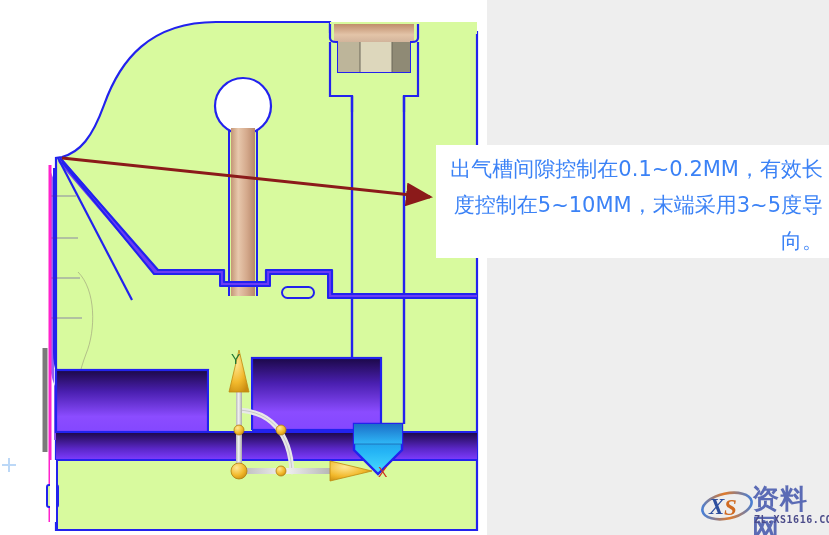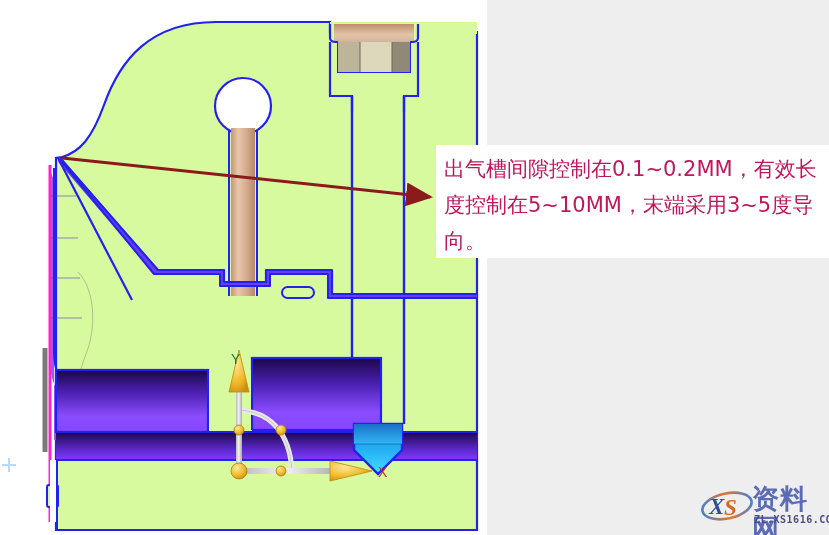--- a/index.html
+++ b/index.html
@@ -45,24 +45,25 @@
     width: 393px;
     height: 113px;
     background: #ffffff;
     box-sizing: border-box;
     padding: 6px 6px 4px 8px;
   }
   .callout-text {
     font-family: "DejaVu Sans", "Liberation Sans", sans-serif;
     font-size: 21px;
     line-height: 36px;
-    color: #be185d;
+    color: #3b82f6;
     letter-spacing: 0px;
     white-space: pre-wrap;
     word-break: break-all;
+    text-align: right;
   }
   .leader-svg {
     position: absolute;
     left: 0px;
     top: 140px;
     pointer-events: none;
   }
   
   .watermark {
     position: absolute;

